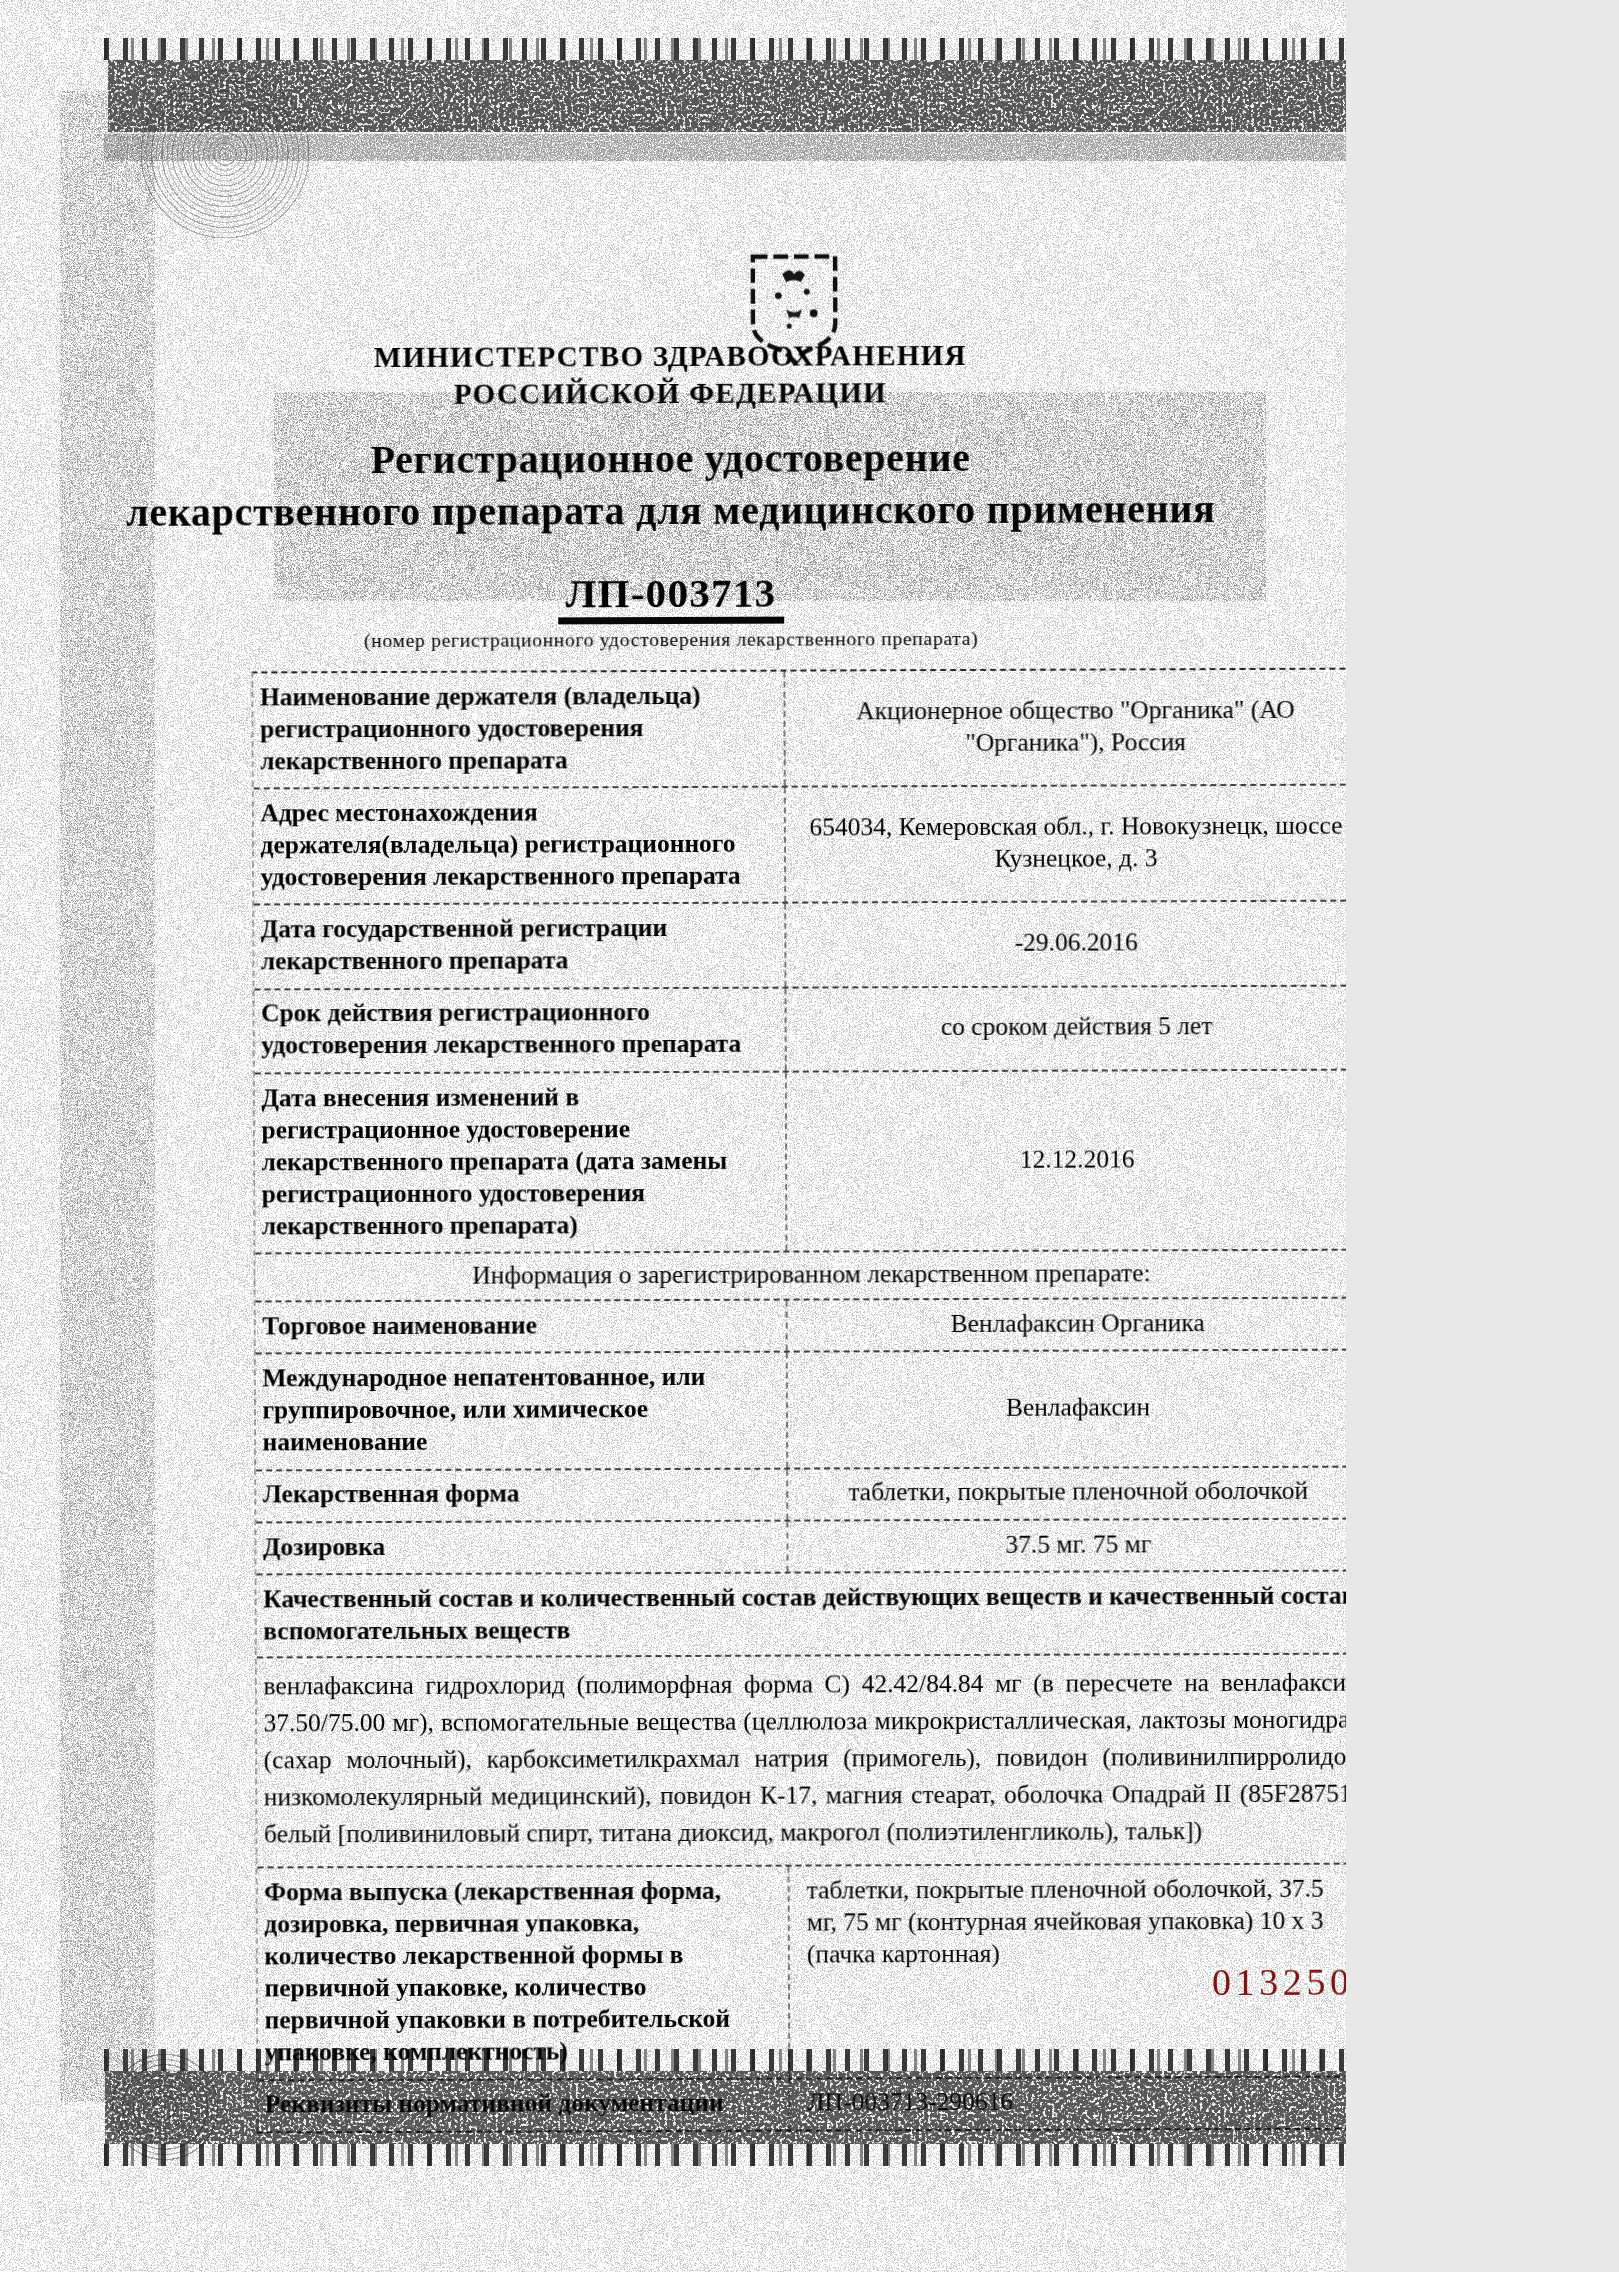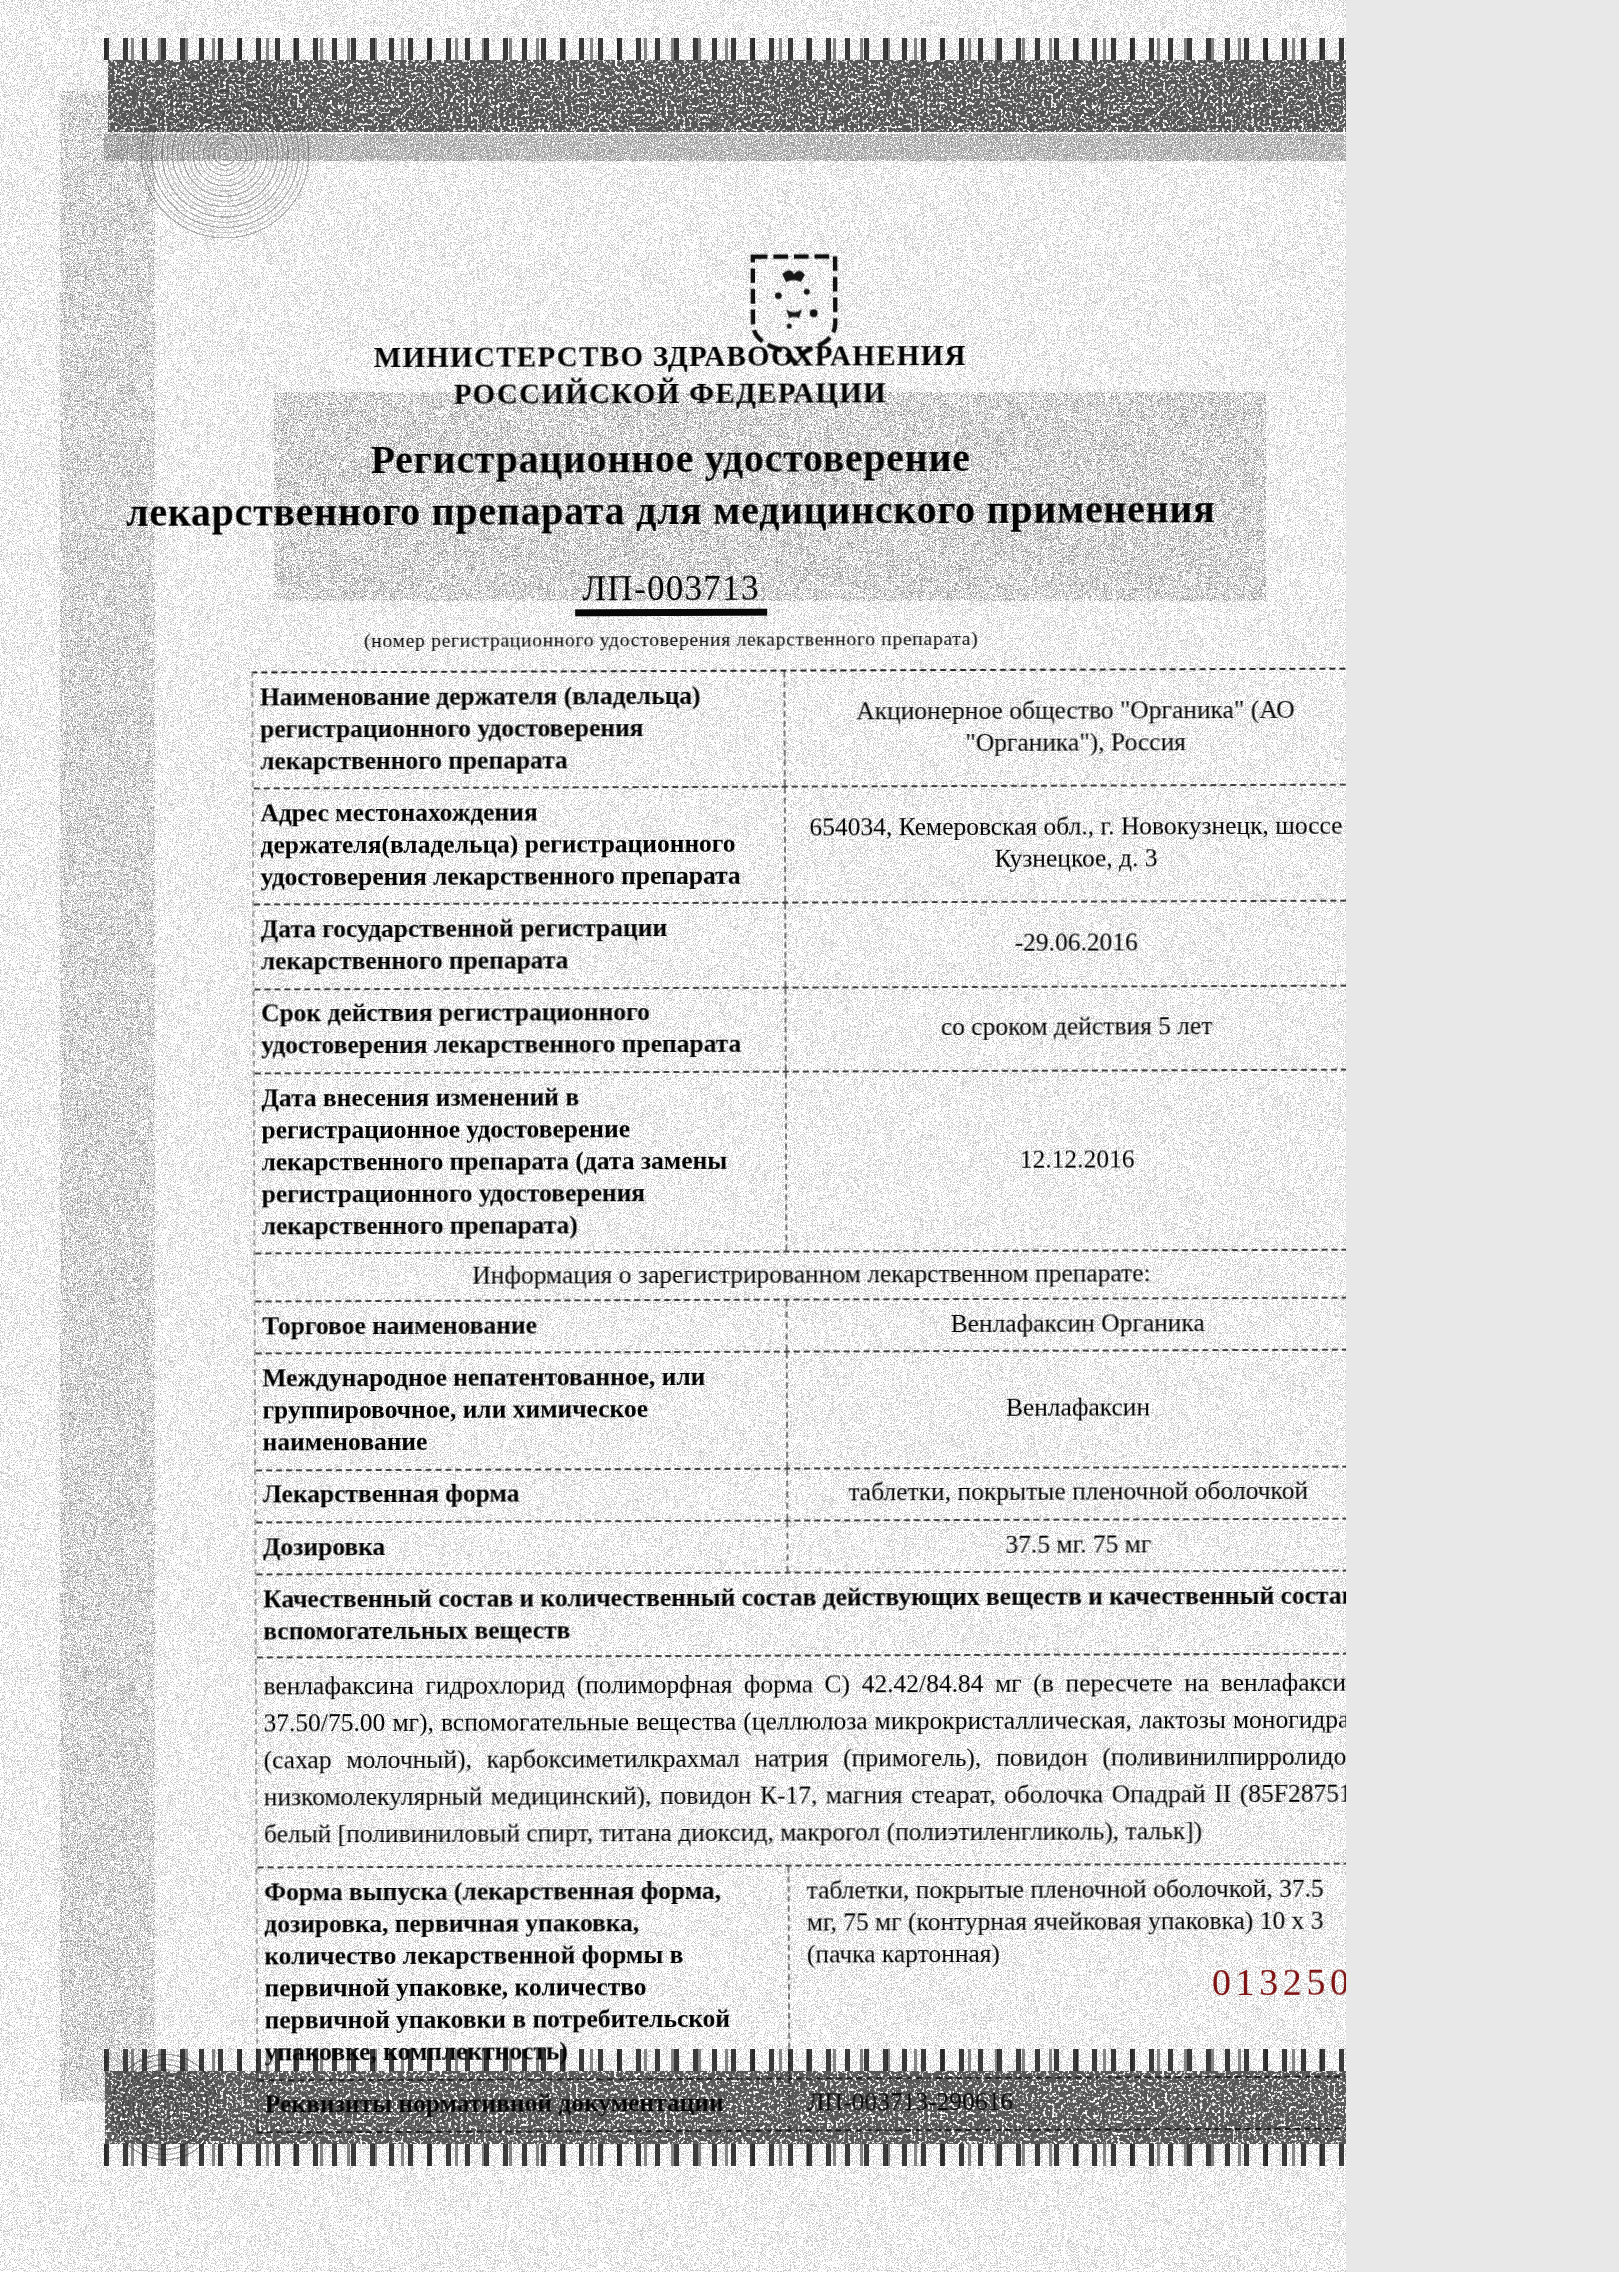--- a/index.html
+++ b/index.html
@@ -8,21 +8,21 @@
     font-family:"Liberation Serif", serif;color:#101010;overflow:hidden;
   }
   
   .doc{position:absolute;inset:0;transform:rotate(-0.2deg);filter:contrast(1.12) blur(0.2px);}
   .emblem{position:absolute;left:748px;top:253px;width:98px;height:80px;}
   .ministry{position:absolute;top:338px;left:0;width:100%;text-align:center;
     font-weight:bold;font-size:29px;line-height:37px;letter-spacing:1.3px;}
   .doc-title{position:absolute;top:433px;left:0;width:100%;text-align:center;
     font-weight:bold;font-size:40px;line-height:52px;letter-spacing:0.7px;}
   .reg-num-wrap{position:absolute;top:569px;left:0;width:100%;text-align:center;}
-  .reg-num{display:inline-block;font-size:35px;font-weight:normal;letter-spacing:1.3px;
+  .reg-num{display:inline-block;font-size:41px;font-weight:bold;letter-spacing:1.3px;
     border-bottom:7.2px solid #141414;padding:0 7.8px 0;}
   .reg-caption{position:absolute;top:629px;left:0;width:100%;text-align:center;
     font-size:19.6px;letter-spacing:0.7px;}
   
   .dtable{position:absolute;left:253px;top:670px;width:1112px;font-size:25.5px;line-height:32px;
     border-top:2px dashed rgba(16,16,16,.85);
     border-bottom:2px dashed rgba(16,16,16,.8);
     border-left:2px dashed rgba(16,16,16,.35);}
   .trow{display:flex;}
   .trow + .trow{border-top:2px dashed rgba(16,16,16,.75);}

